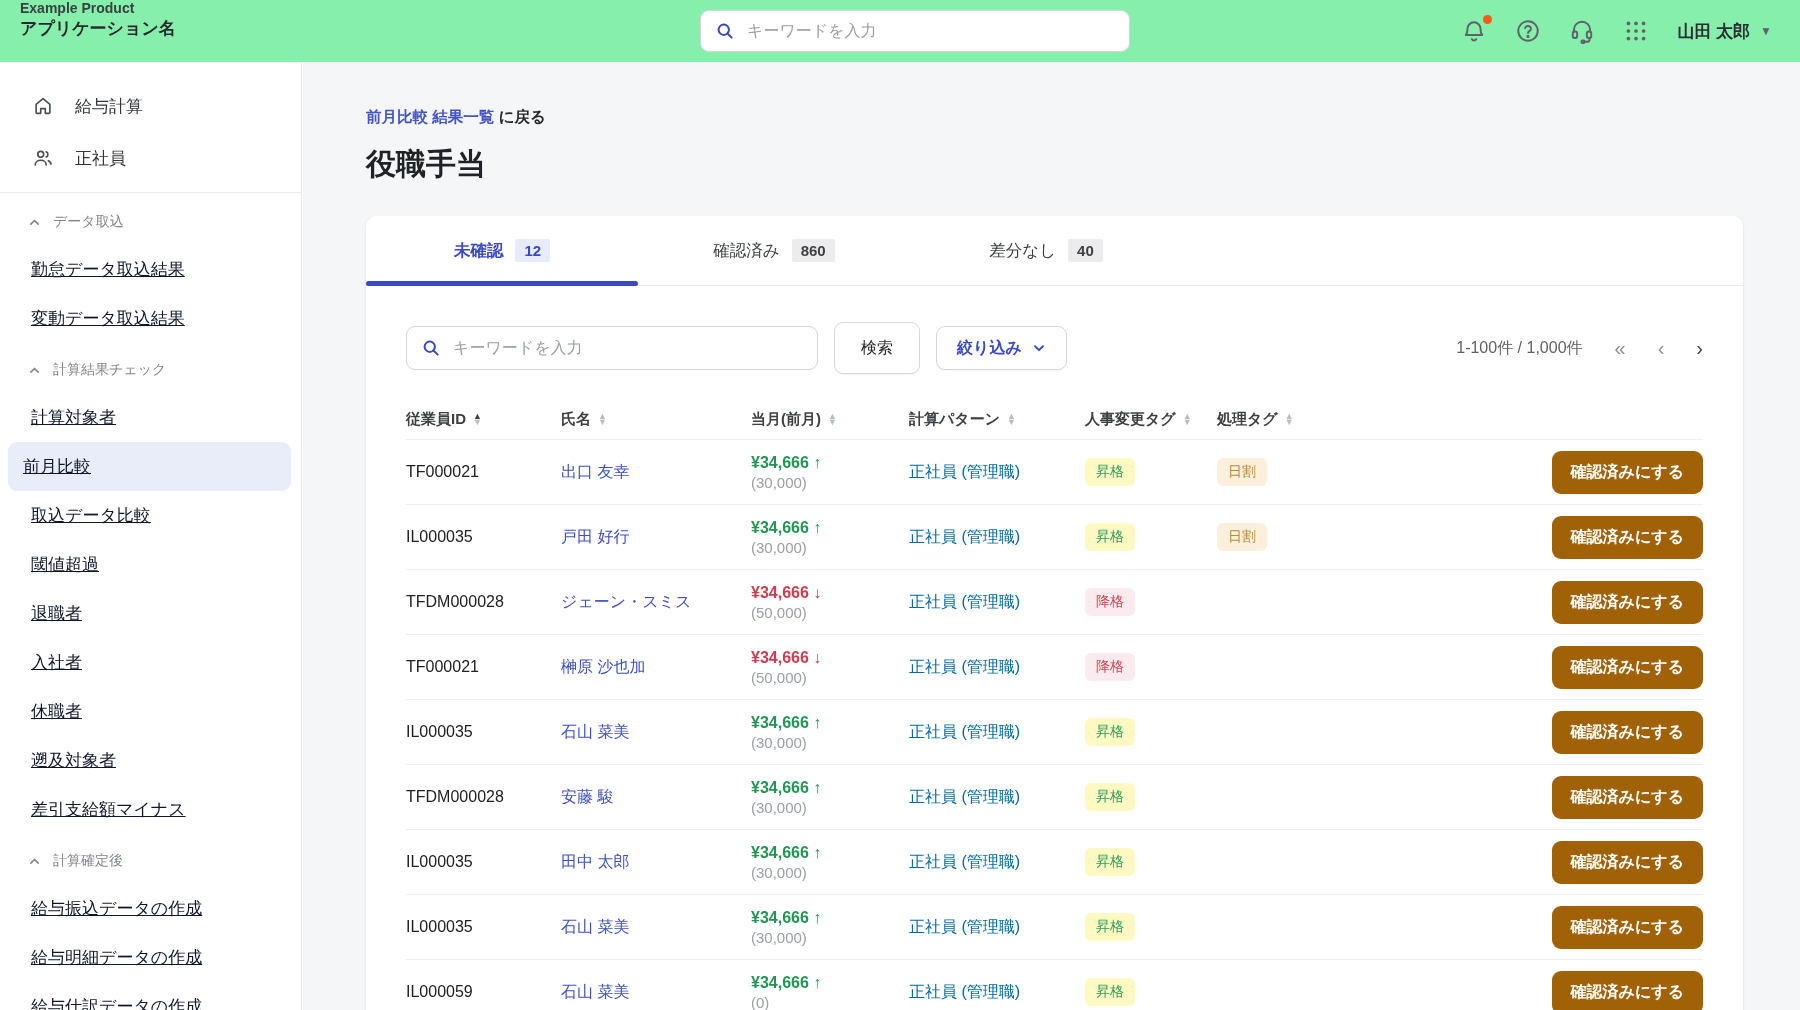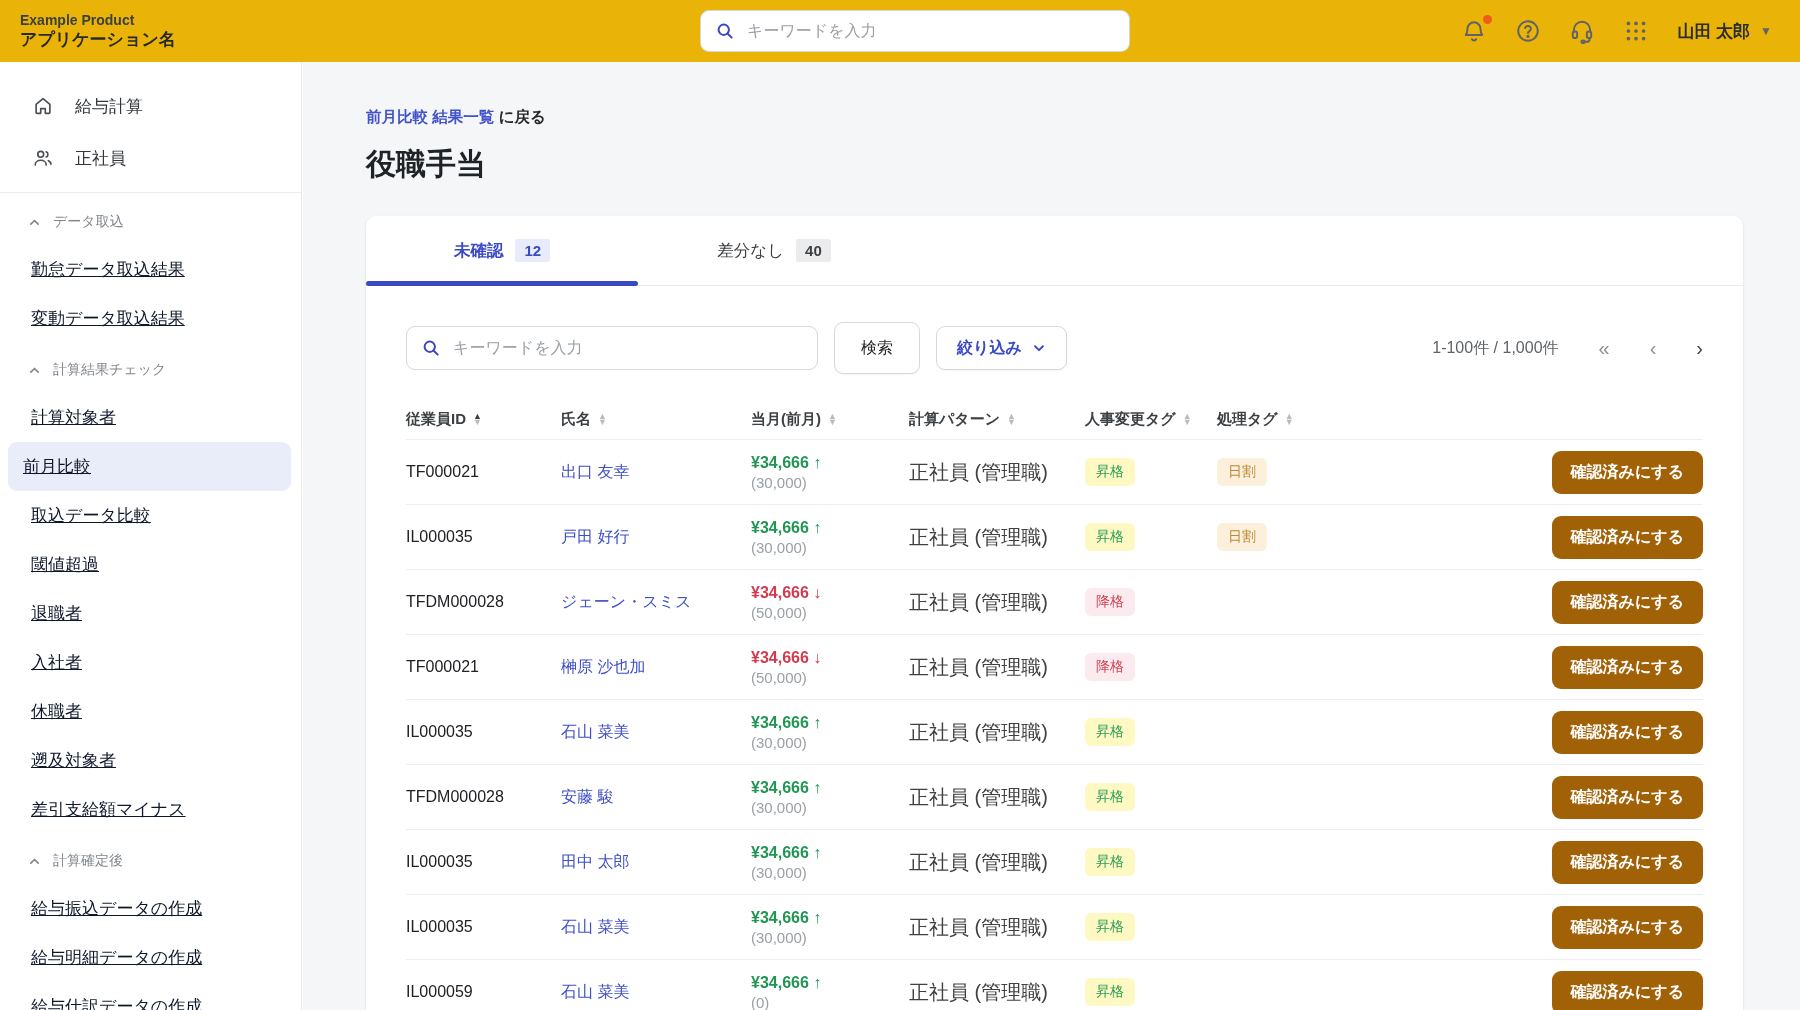--- a/index.html
+++ b/index.html
@@ -4,21 +4,21 @@
 <style>
   * { box-sizing: border-box; margin: 0; padding: 0; }
   html, body {
     width: 1800px; height: 1010px; overflow: hidden;
     font-family: "Liberation Sans", "DejaVu Sans", sans-serif;
     background: #ffffff; color: #26282b;
   }
   
   .topbar {
     position: absolute; top: 0; left: 0; width: 1800px; height: 62px;
-    background: #eab308; display: flex; align-items: center; z-index: 5;
+    background: #86efac; display: flex; z-index: 5;
   }
   .brand { padding-left: 20px; line-height: 1.25; }
   .brand-small { font-size: 14px; font-weight: bold; color: #3c4043; }
   .brand-name { font-size: 17px; font-weight: bold; color: #26282b; }
   .topbar-search {
     position: absolute; left: 700px; top: 10px; width: 430px; height: 42px;
     border: 1px solid #d3d6da; border-radius: 9px; background: #fff;
     display: flex; align-items: center; padding-left: 14px;
   }
   .topbar-search .mag { width: 20px; height: 20px; color: #3947c3; flex: 0 0 auto; }
@@ -112,42 +112,42 @@
     background: #fff; font-size: 16px; color: #26282b; font-family: inherit;
     cursor: pointer; box-shadow: 0 1px 1px rgba(16,24,40,.04);
   }
   .btn-filter {
     height: 44px; padding: 0 20px; border: 1px solid #d6d9dc; border-radius: 9px;
     background: #fff; font-size: 16px; color: #3a49c4; font-weight: bold;
     display: flex; align-items: center; gap: 10px; cursor: pointer;
     box-shadow: 0 1px 1px rgba(16,24,40,.04); font-family: inherit;
   }
   .btn-filter .chev { width: 14px; height: 14px; }
-  .pager { margin-left: auto; display: flex; align-items: center; gap: 40px; }
+  .pager { margin-left: auto; display: flex; align-items: center; gap: 32px; }
   .pager-text { font-size: 16px; color: #5f6368; }
   .pg-ic { font-size: 20px; color: #8a9096; cursor: pointer; line-height: 1; }
   .pg-ic.dark { color: #3c4043; }
   
   .table { margin: 26px 40px 0 40px; }
   .thead { display: flex; align-items: center; height: 40px; border-bottom: 1px solid #eceef0; }
   .th { display: flex; align-items: center; gap: 7px; font-size: 15px; font-weight: bold; color: #3c4043; }
   .sort { display: flex; flex-direction: column; line-height: 0.62; cursor: pointer; }
   .sort span { font-size: 9px; color: #b8bcc2; }
   .sort span.on { color: #3c4043; }
   .c1 { width: 155px; } .c2 { width: 190px; } .c3 { width: 158px; }
   .c4 { width: 176px; } .c5 { width: 132px; } .c6 { width: 120px; flex: 1; }
   .c7 { width: 180px; display: flex; justify-content: flex-end; }
   .row { display: flex; align-items: center; height: 65px; border-bottom: 1px solid #eceef0; }
   .emp-id { font-size: 16px; color: #202124; }
   .emp-name { font-size: 16px; color: #3f4fc6; font-weight: 500; cursor: pointer; }
   .amount-line { font-size: 16px; font-weight: bold; }
   .amount-line.up { color: #219653; }
   .amount-line.down { color: #d23b4e; }
   .amount-prev { font-size: 15px; color: #9aa0a6; margin-top: 2px; }
-  .pattern { font-size: 20px; color: #404040; }
+  .pattern { font-size: 16px; color: #0369a1; }
   .pill { display: inline-block; font-size: 14px; border-radius: 6px; padding: 5px 11px; }
   .pill.green { background: #fef9c3; color: #2e9e5c; }
   .pill.red { background: #fcebee; color: #d04255; }
   .pill.yellow { background: #fcf0dc; color: #bb8a33; }
   .btn-confirm {
     background: #a16207; color: #fff; font-size: 16px; font-weight: bold;
     border: none; border-radius: 9px; padding: 11px 19px; cursor: pointer;
     font-family: inherit;
   }
 </style>
@@ -269,20 +269,24 @@
     <a>結果一覧</a>
     <span class="bc-suffix">に戻る</span>
   </div>
   <div class="page-title">役職手当</div>
 
   <div class="card">
     <div class="tabs" id="tabs">
         <div class="tab active">
           <span>未確認</span>
           <span class="tab-badge">12</span>
+        </div>
+        <div class="tab">
+          <span>確認済み</span>
+          <span class="tab-badge">860</span>
         </div>
         <div class="tab">
           <span>差分なし</span>
           <span class="tab-badge">40</span>
         </div>
       </div>
 
     <div class="toolbar">
       <div class="tb-search">
         <span class="mag">

